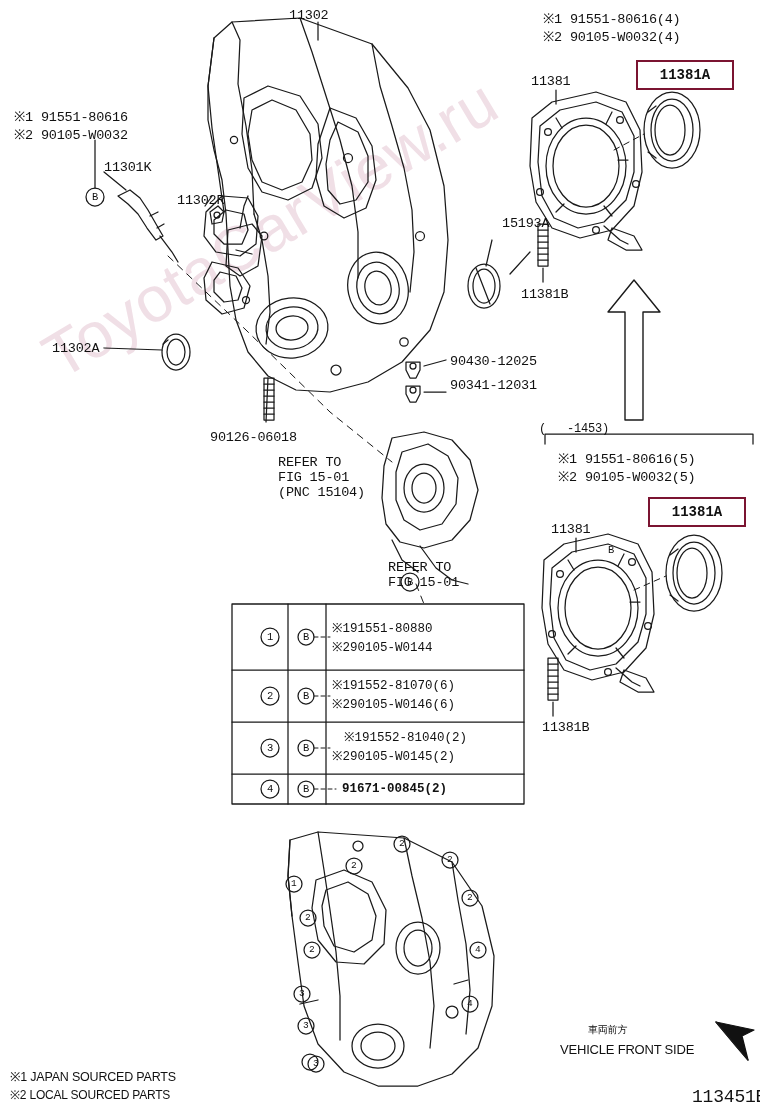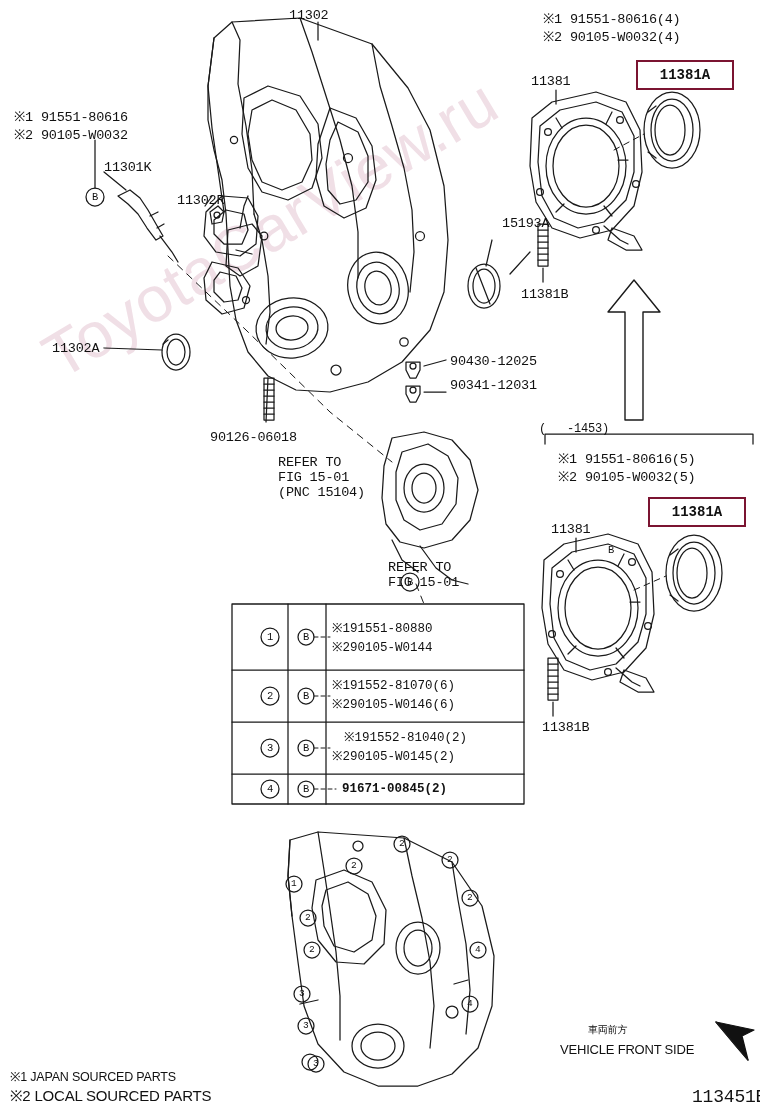--- a/index.html
+++ b/index.html
@@ -340,17 +340,17 @@
   <div class="lbl tiny" style="left:399px; top:838px;">2</div>
   <div class="lbl tiny" style="left:447px; top:854px;">2</div>
   <div class="lbl tiny" style="left:467px; top:892px;">2</div>
   <div class="lbl tiny" style="left:475px; top:944px;">4</div>
   <div class="lbl tiny" style="left:467px; top:998px;">4</div>
 
   <div class="lbl sans" style="left:588px; top:1022px; font-size:10px;">車両前方</div>
   <div class="lbl sans" style="left:560px; top:1042px; font-size:13px;">VEHICLE FRONT SIDE</div>
 
   <div class="lbl sans" style="left:10px; top:1070px; font-size:12.5px;">※1 JAPAN SOURCED PARTS</div>
-  <div class="lbl sans" style="left:10px; top:1088px; font-size:15px;">※2 LOCAL SOURCED PARTS</div>
+  <div class="lbl sans" style="left:10px; top:1088px; font-size:12px;">※2 LOCAL SOURCED PARTS</div>
 
   <div class="lbl" style="left:692px; top:1090px; font-size:18px;">113451E</div>
 
 </div>
 
 </body></html>

